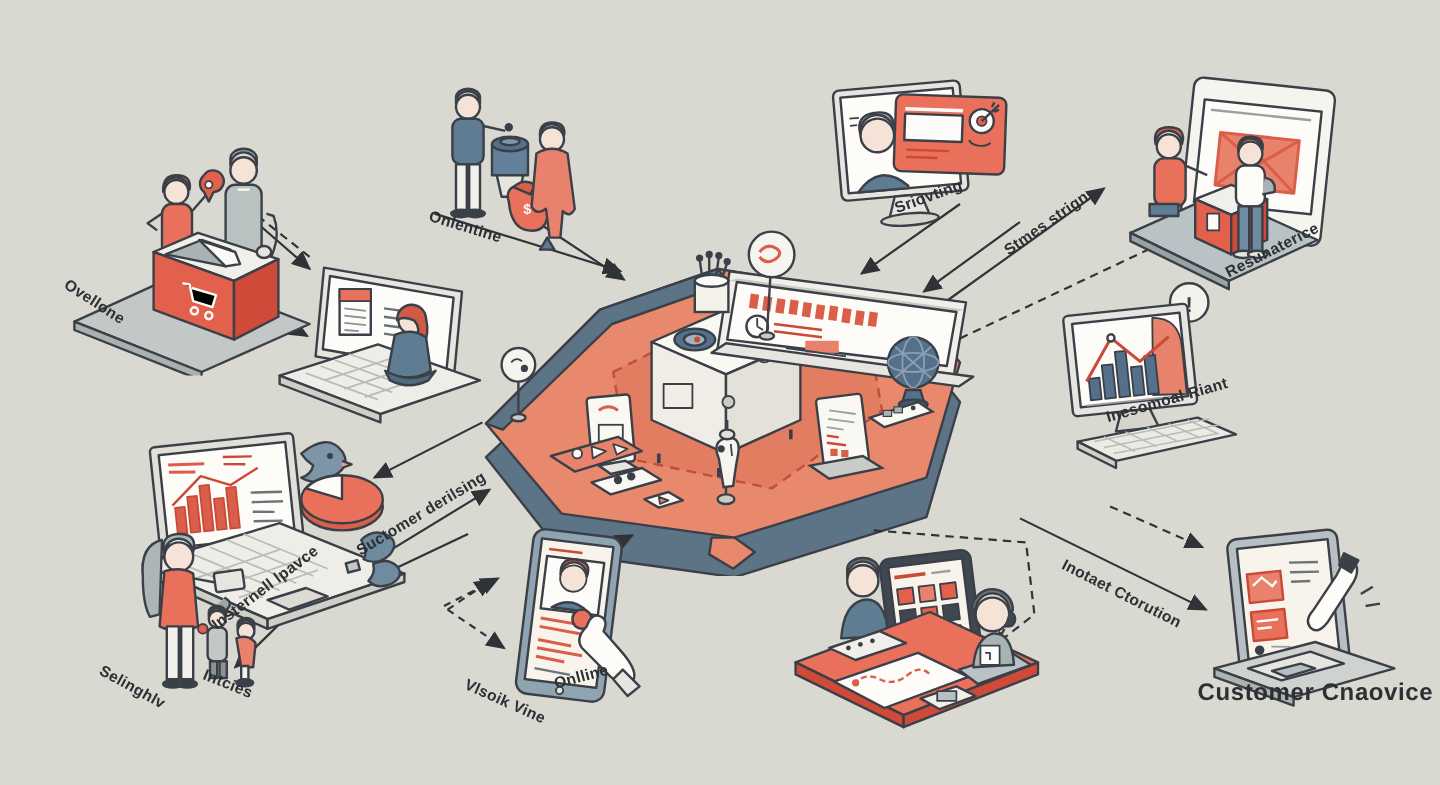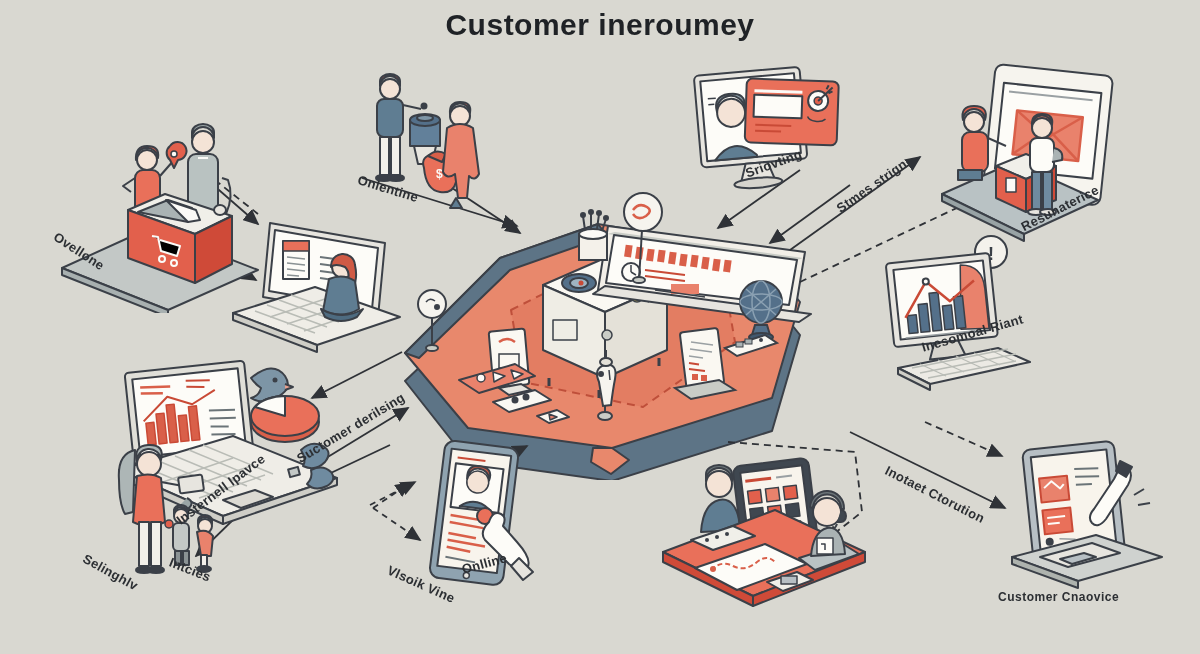--- a/index.html
+++ b/index.html
@@ -4,29 +4,28 @@
 <style>
   html,body{margin:0;padding:0;}
   body{background:#9a9a94;font-family:"Liberation Sans",sans-serif;}
   #canvas{position:relative;width:1200px;height:654px;background:#d9d8d1;overflow:hidden;margin:0 auto;}
   #title{position:absolute;left:0;right:0;top:8px;text-align:center;font-size:30px;font-weight:700;
          color:#1f2226;letter-spacing:0.5px;}
   .scene{position:absolute;}
   .scene svg{display:block;}
   .label{position:absolute;font-size:13px;font-weight:700;color:#2c2f33;white-space:nowrap;
           transform-origin:left center;letter-spacing:0.3px;}
-  .label.big{font-size:12px;letter-spacing:0.5px;margin-top:24px;}
+  .label.big{font-size:20px;letter-spacing:0.5px;}
   #arrows{position:absolute;left:0;top:0;pointer-events:none;}
 </style>
 </head>
 <body>
 
 <div id="canvas">
 
-  <div id="title">Customer ineroumey</div>
 
   <div class="scene" style="left:393px;top:190px;width:424px;height:290px">
     <svg width="424" height="290" viewBox="0 0 424 290">
       <g stroke="#3b4048" stroke-width="2" stroke-linejoin="round">
 
         <polygon points="12,173 107,83 205,49 367,77 407,127 379,223 219,273 75,253" fill="#5d7486" transform="translate(0,18)"></polygon>
 
         <polygon points="12,163 107,68 205,34 367,62 407,112 379,208 219,258 75,238" fill="#e8886c"></polygon>
 
         <path d="M12,163 L107,68 L205,34 L214,46 L117,80 L26,168 Z" fill="#5d7486"></path>

